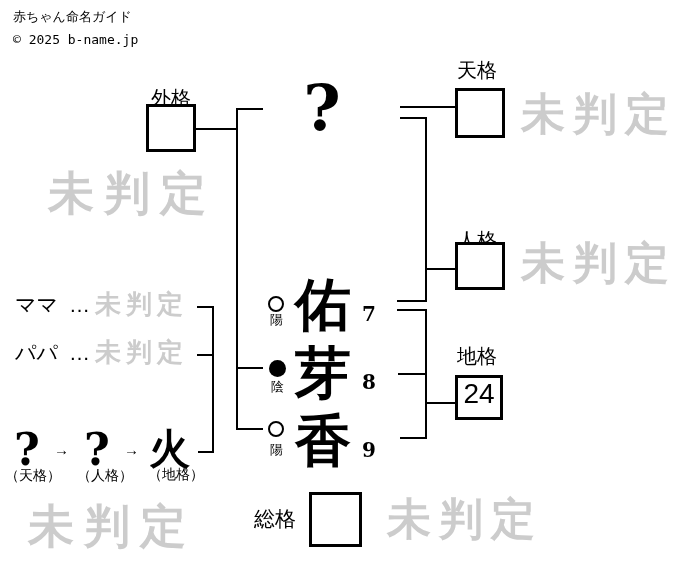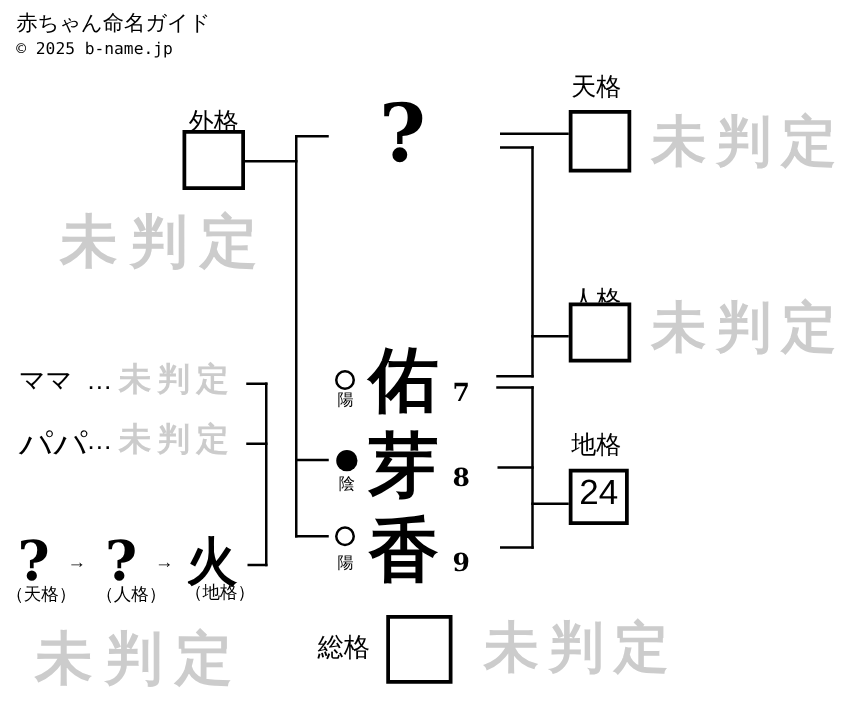--- a/index.html
+++ b/index.html
@@ -24,21 +24,21 @@
   .circle-f{position:absolute;width:17px;height:17px;border-radius:50%;background:#000;}
   .pol-lbl{font-size:13px;}
   .paren-lbl{font-size:14px;}
   .box-val{font-size:28px;font-family:"Liberation Sans","DejaVu Sans",sans-serif;}
 </style>
 </head>
 <body>
 
 <div class="stage">
 
-  <div class="abs" style="left:13px;top:10px;font-size:17px;">赤ちゃん命名ガイド</div>
+  <div class="abs" style="left:13px;top:10px;font-size:13px;">赤ちゃん命名ガイド</div>
   <div class="abs" style="left:13px;top:33px;font-size:13px;font-family:'DejaVu Sans Mono','Liberation Mono',monospace;">© 2025 b-name.jp</div>
 
   <div class="line" style="left:196px;top:128px;width:42px;height:2px;"></div>
   <div class="line" style="left:236px;top:108px;width:2px;height:322px;"></div>
   <div class="line" style="left:236px;top:108px;width:27px;height:2px;"></div>
   <div class="line" style="left:236px;top:367px;width:27px;height:2px;"></div>
   <div class="line" style="left:236px;top:428px;width:27px;height:2px;"></div>
   <div class="line" style="left:400px;top:106px;width:57px;height:2px;"></div>
   <div class="line" style="left:400px;top:117px;width:27px;height:2px;"></div>
   <div class="line" style="left:425px;top:117px;width:2px;height:185px;"></div>
@@ -90,21 +90,21 @@
   <div class="abs stroke-num" style="left:362px;top:372px;">8</div>
 
   <div class="circle-o" style="left:268px;top:421px;"></div>
   <div class="abs pol-lbl" style="left:270px;top:443px;">陽</div>
   <div class="abs kanji-big" style="left:292px;top:412px;width:62px;font-size:56px;">香</div>
   <div class="abs stroke-num" style="left:362px;top:440px;">9</div>
 
   <div class="abs" style="left:15px;top:294px;font-size:21px;">ママ</div>
   <div class="abs" style="left:69px;top:294px;font-size:21px;">…</div>
   <div class="abs wm wm-small" style="left:95px;top:291px;">未判定</div>
-  <div class="abs" style="left:15px;top:342px;font-size:27px;">パパ</div>
+  <div class="abs" style="left:15px;top:342px;font-size:21px;">パパ</div>
   <div class="abs" style="left:69px;top:342px;font-size:21px;">…</div>
   <div class="abs wm wm-small" style="left:95px;top:339px;">未判定</div>
 
   <div class="abs kanji-big" style="left:14px;top:428px;font-size:44px;">?</div>
   <div class="abs" style="left:54px;top:442px;font-size:15px;">→</div>
   <div class="abs kanji-big" style="left:84px;top:428px;font-size:44px;">?</div>
   <div class="abs" style="left:124px;top:442px;font-size:15px;">→</div>
   <div class="abs kanji-big" style="left:149px;top:429px;font-size:41px;">火</div>
   <div class="abs paren-lbl" style="left:5px;top:468px;">（天格）</div>
   <div class="abs paren-lbl" style="left:77px;top:468px;">（人格）</div>

